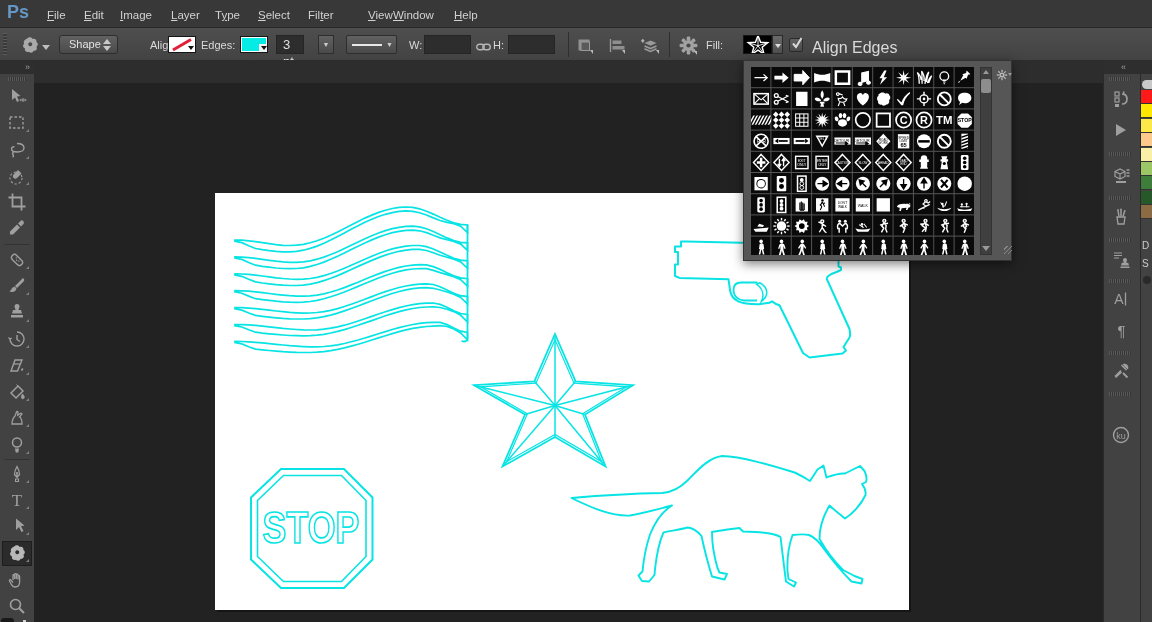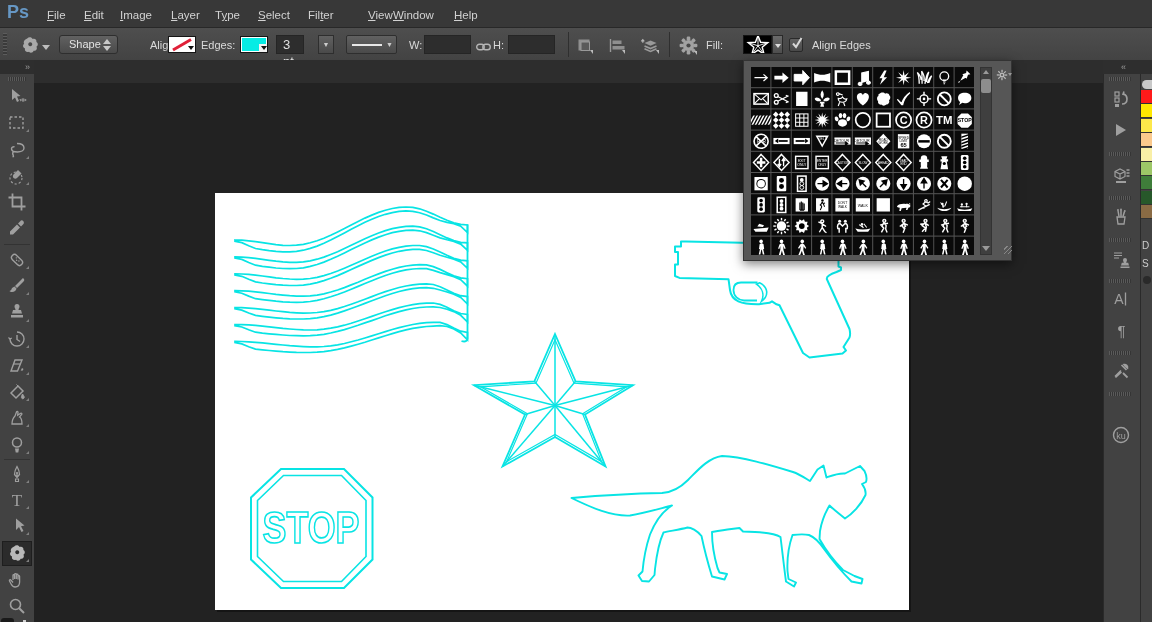--- a/index.html
+++ b/index.html
@@ -91,21 +91,21 @@
       </svg>
     </div>
     <div style="position:absolute;left:772px;top:35px;width:11px;height:19px;background:linear-gradient(#6a6a6a,#4f4f4f);border:1px solid #2a2a2a;box-sizing:border-box">
       <span style="position:absolute;left:2px;top:8px;width:0;height:0;border-left:3.5px solid transparent;border-right:3.5px solid transparent;border-top:4px solid #ddd"></span>
     </div>
     <div style="position:absolute;left:789px;top:38px;width:14px;height:14px;background:linear-gradient(#616161,#4a4a4a);border:1px solid #2a2a2a;border-radius:2px;box-sizing:border-box">
       <svg width="14" height="14" style="position:absolute;left:0;top:-2px">
         <path d="M3 6.5 l3 3.5 L11.5 1" stroke="#d8d8d8" stroke-width="2" fill="none"></path>
       </svg>
     </div>
-    <div style="position:absolute;left:812px;top:39px;font-size:11px;color:#dadada">Align Edges</div>
+    <div style="position:absolute;left:812px;top:39px;font-size:16px;color:#dadada">Align Edges</div>
 <div style="position:absolute;left:0;top:60px;width:34px;height:562px;background:#424242;border-right:1px solid #2a2a2a"></div>
     <div style="position:absolute;left:0;top:60px;width:34px;height:14px;background:#2e2e2e;color:#9a9a9a;font-size:9px;text-align:right;padding-right:4px;box-sizing:border-box;line-height:14px">»</div>
     <div style="position:absolute;left:8px;top:77px;width:18px;height:4px;background:repeating-linear-gradient(90deg,#5a5a5a 0 1px,#353535 1px 2px)"></div>
     <div style="position:absolute;left:7px;top:87px;width:20px;height:20px"><svg width="20" height="20" style="">
         <path d="M5 2 L5 13 L8 10.5 L10 15 L12 14 L10 9.5 L13.5 9 Z" fill="#9f9f9f"></path>
         <path d="M14 13 h4 m-2-2 v4 m-3.2-2 l1.2-1.2 m0 2.4 l-1.2-1.2 m5.2-1.2 l1.2 1.2 m-1.2 1.2 l1.2-1.2" stroke="#9f9f9f" stroke-width="1" fill="none"></path>
       </svg></div>
     <div style="position:absolute;left:7px;top:113px;width:20px;height:20px"><svg width="20" height="20" style="">
         <rect x="3" y="4" width="13" height="11" fill="none" stroke="#9f9f9f" stroke-width="1.4" stroke-dasharray="2.5 2"></rect>
       </svg></div>

